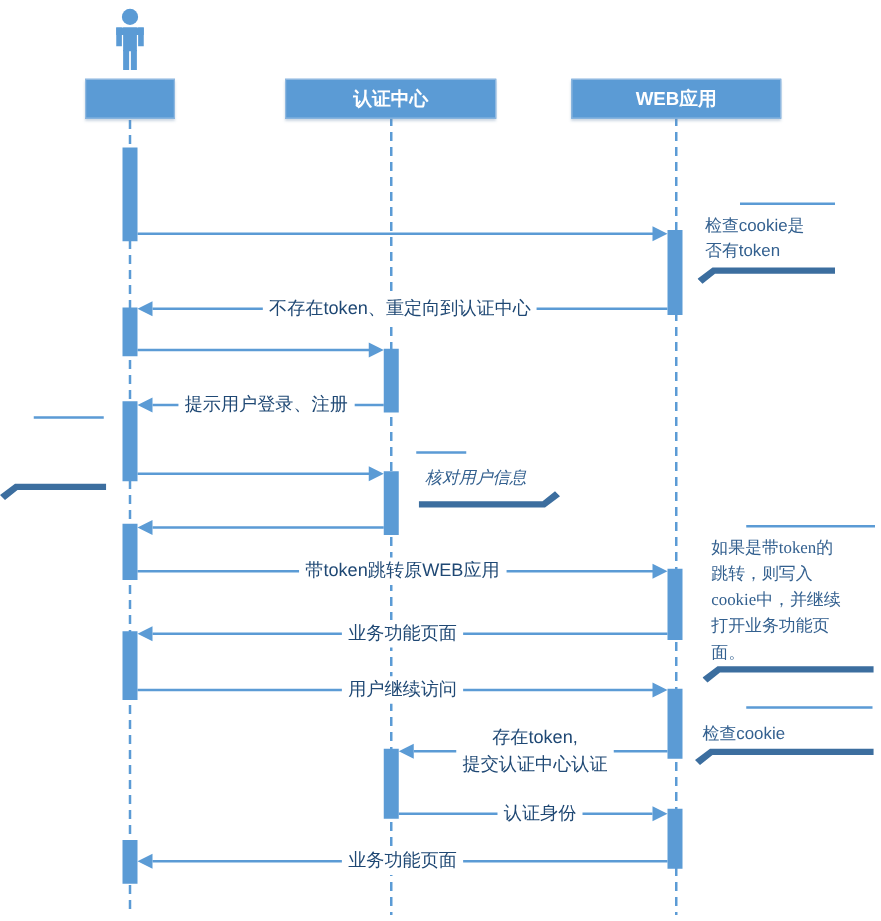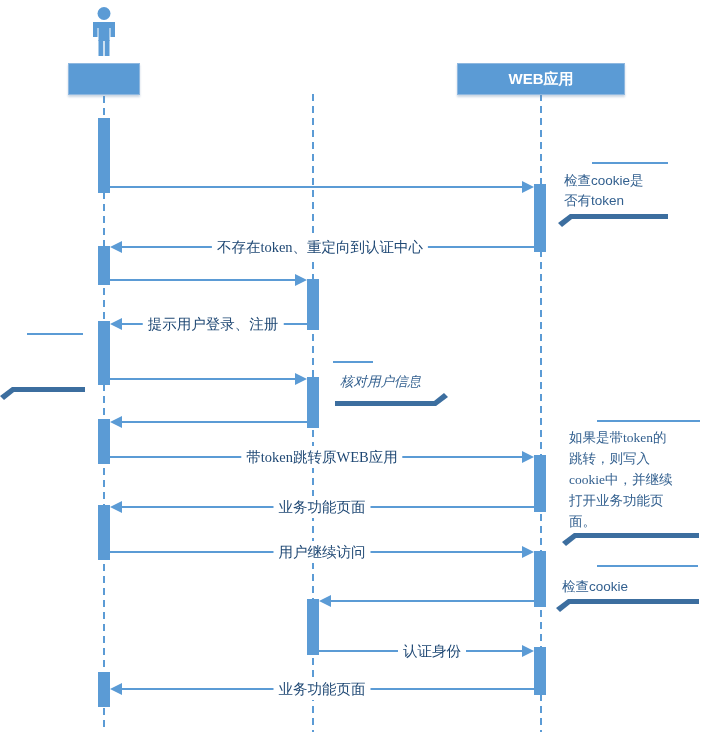--- a/index.html
+++ b/index.html
@@ -36,21 +36,21 @@
   
   .mline{position:absolute;height:2px;background:#5B9BD5;}
   .ah{position:absolute;width:0;height:0;border-top:6px solid transparent;border-bottom:6px solid transparent;}
   .ah.r{border-left:12px solid #5B9BD5;}
   .ah.l{border-right:12px solid #5B9BD5;}
   
   .mlabel{
     position:absolute;transform:translate(-50%,-50%);
     background:#ffffff;padding:0 5px;
     font-size:14.5px;color:#1F4874;
-    white-space:pre-line;text-align:center;line-height:22px;font-family:Liberation Serif, serif;
+    white-space:pre-line;text-align:center;line-height:22px;
   }
   
   .nline{position:absolute;height:2px;background:#5B9BD5;}
   .ntext{
     position:absolute;font-size:13.5px;color:#33608F;
     line-height:20px;white-space:pre-line;
   }
   .ntext.wide{line-height:21px;width:130px;}
   .bracket{position:absolute;}
 </style>
@@ -70,20 +70,23 @@
       <rect x="19.7" y="34" width="4.8" height="16"></rect>
     </g>
   </svg>
 
   <div class="lifeline" style="left:103px;top:96px;height:636px;"></div>
   <div class="lifeline" style="left:312px;top:94px;height:638px;"></div>
   <div class="lifeline" style="left:540px;top:94px;height:638px;"></div>
 
   <div class="hbox" style="left:68px;top:63px;width:72px;">
     <span></span>
+  </div>
+  <div class="hbox" style="left:228px;top:63px;width:169px;">
+    <span>认证中心</span>
   </div>
   <div class="hbox" style="left:457px;top:63px;width:168px;">
     <span>WEB应用</span>
   </div>
 
   <div class="act" style="left:98px;top:118px;height:75px;"></div>
   <div class="act" style="left:98px;top:246px;height:39px;"></div>
   <div class="act" style="left:98px;top:321px;height:64px;"></div>
   <div class="act" style="left:98px;top:419px;height:45px;"></div>
   <div class="act" style="left:98px;top:505px;height:55px;"></div>
@@ -125,20 +128,22 @@
   <div class="mline" style="left:122px;top:506px;width:412px;"></div>
   <div class="ah l" style="left:110px;top:501px;"></div>
   <div class="mlabel" style="left:322px;top:507px;">业务功能页面</div>
 
   <div class="mline" style="left:110px;top:551px;width:413px;"></div>
   <div class="ah r" style="left:522px;top:546px;"></div>
   <div class="mlabel" style="left:322px;top:552px;">用户继续访问</div>
 
   <div class="mline" style="left:331px;top:600px;width:203px;"></div>
   <div class="ah l" style="left:319px;top:595px;"></div>
+  <div class="mlabel" style="left:428px;top:601px;">存在token,
+提交认证中心认证</div>
 
   <div class="mline" style="left:319px;top:650px;width:203px;"></div>
   <div class="ah r" style="left:522px;top:645px;"></div>
   <div class="mlabel" style="left:432px;top:651px;">认证身份</div>
 
   <div class="mline" style="left:122px;top:688px;width:412px;"></div>
   <div class="ah l" style="left:110px;top:683px;"></div>
   <div class="mlabel" style="left:322px;top:689px;">业务功能页面</div>
 
   <div class="nline" style="left:592px;top:162px;width:76px;"></div>

